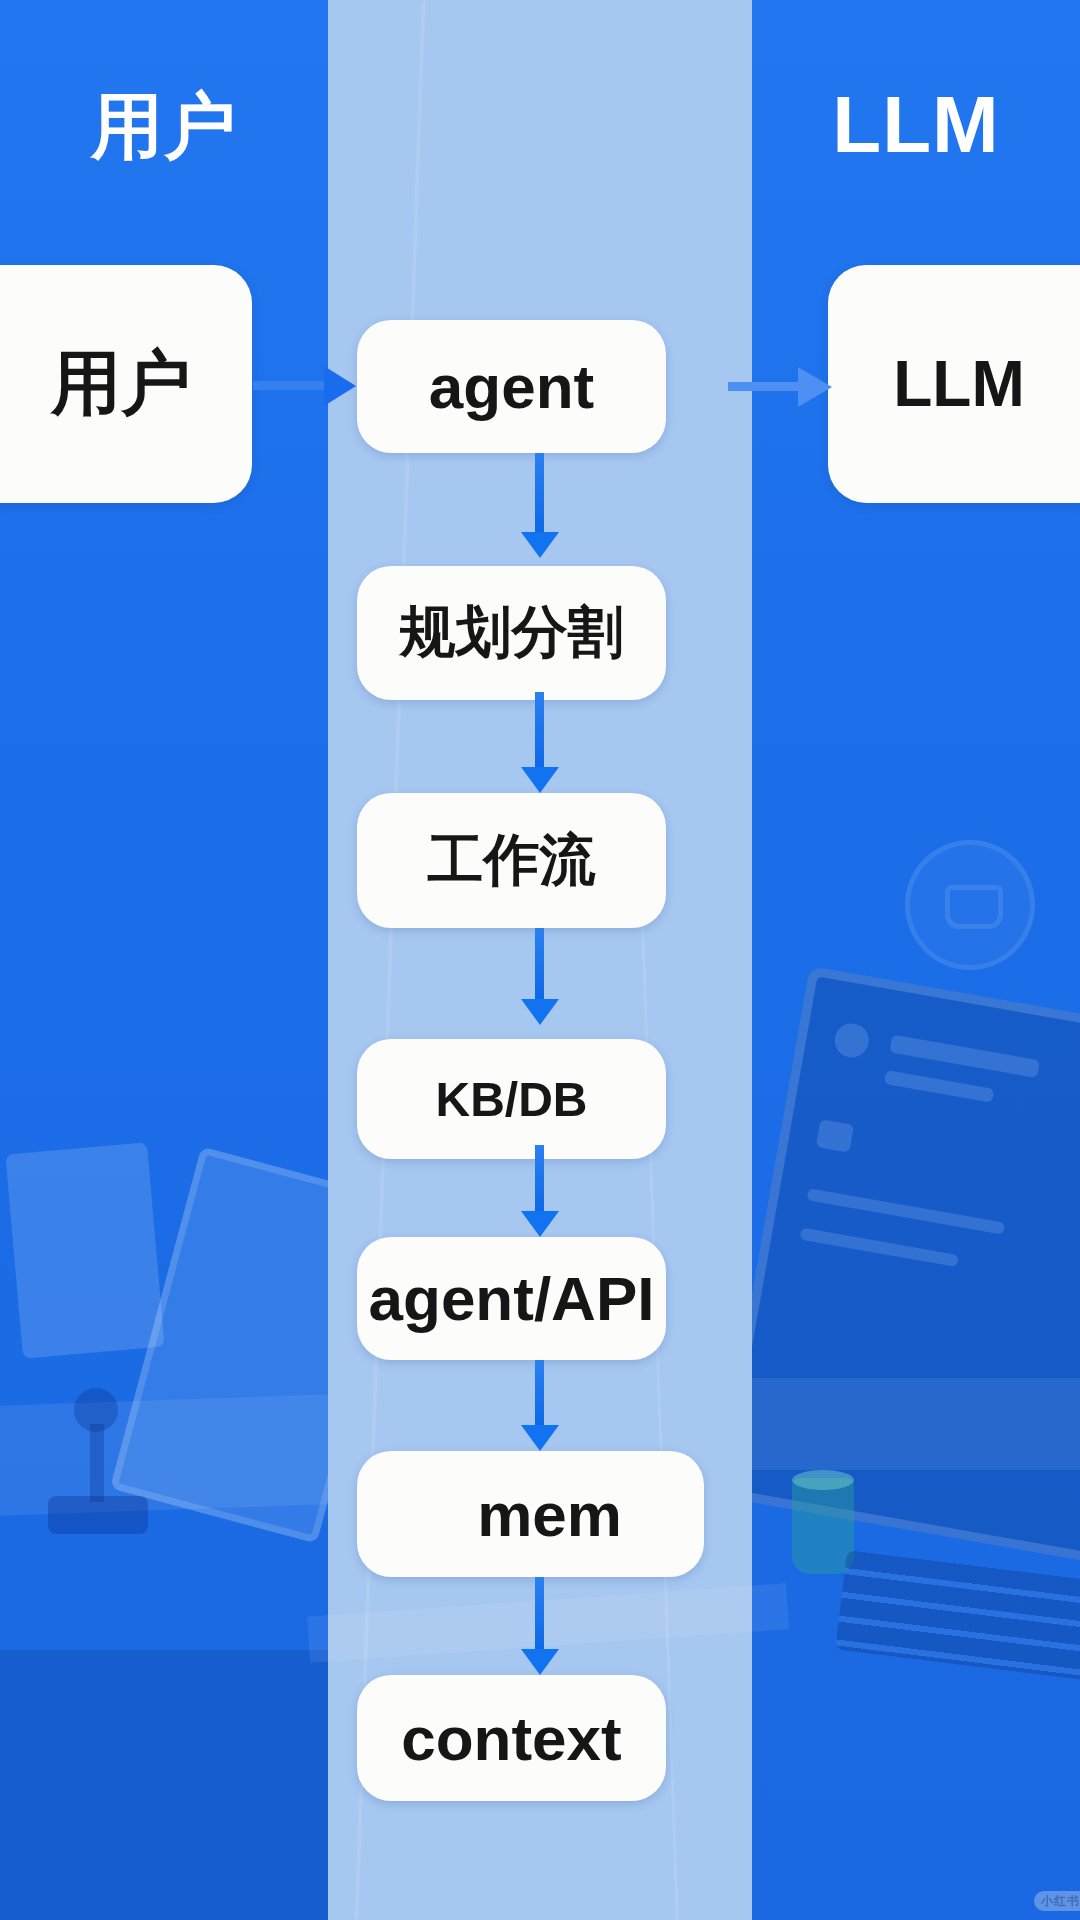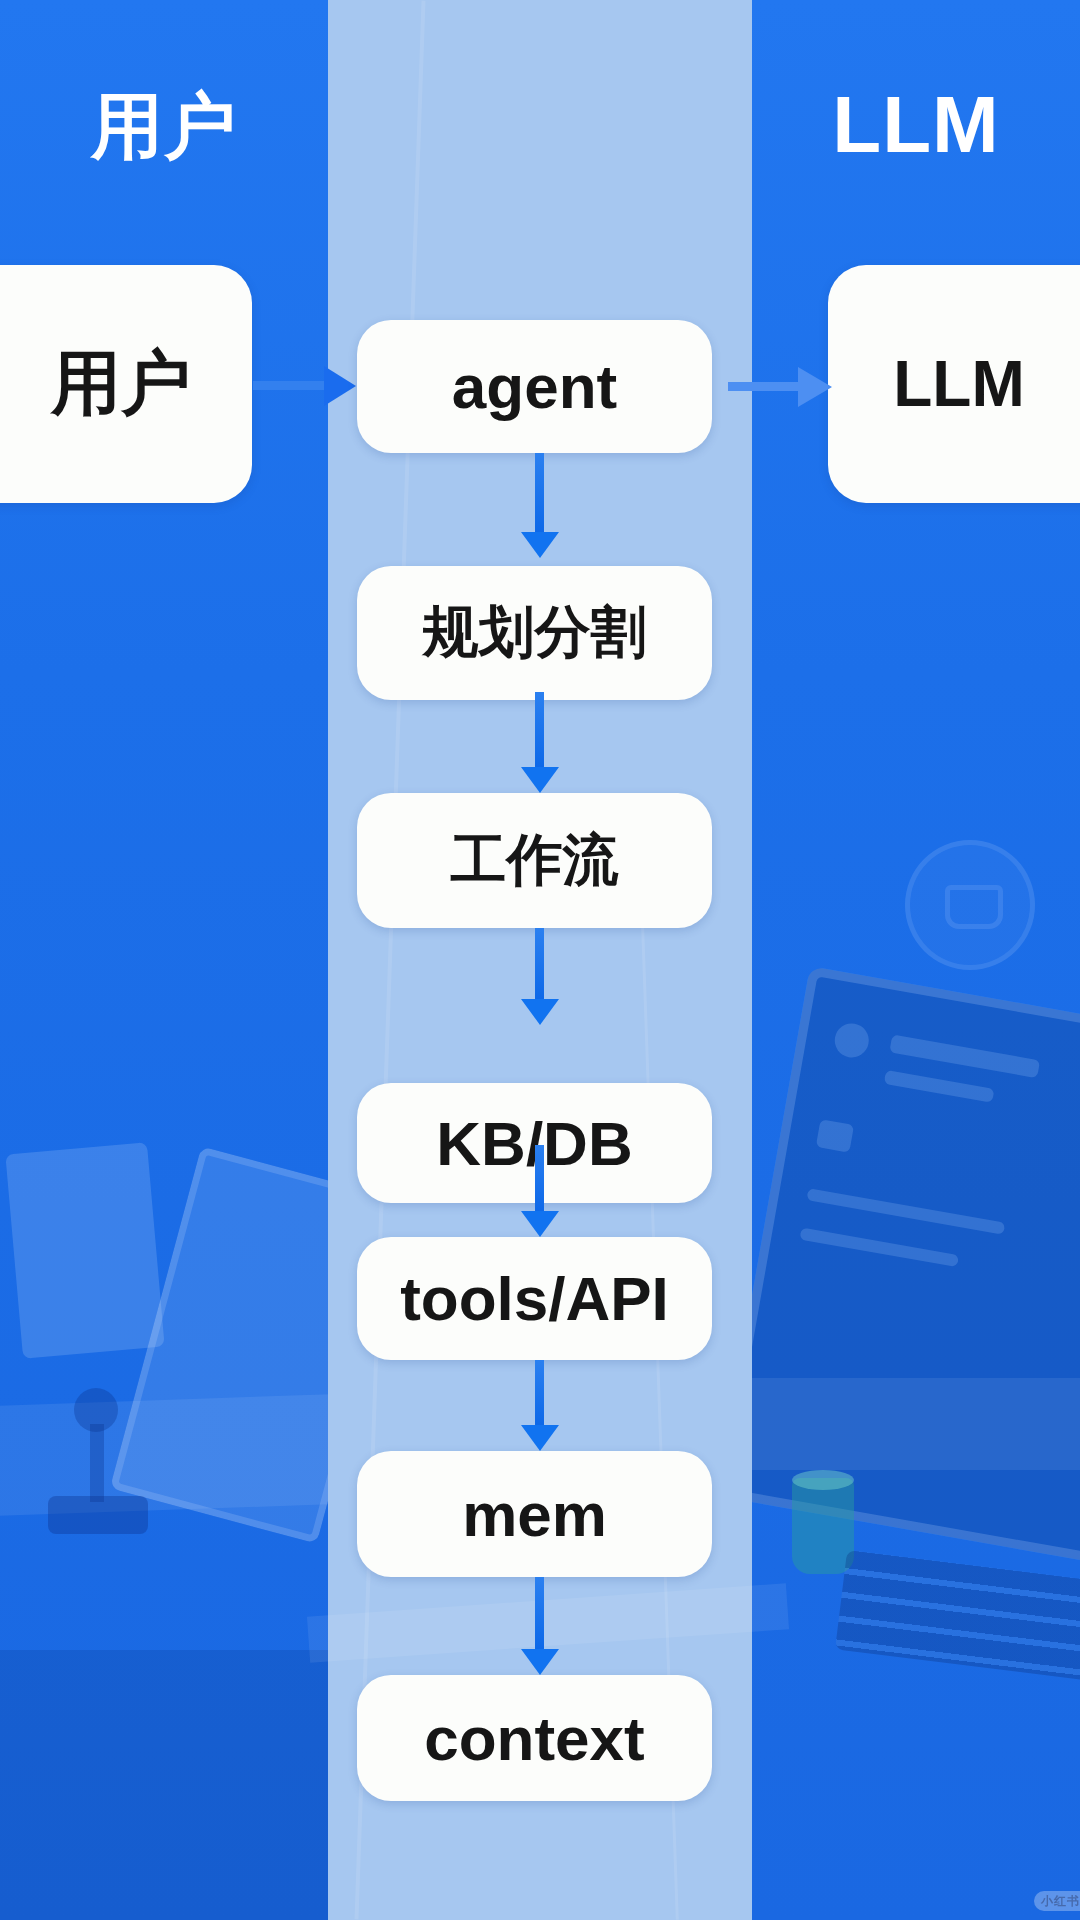--- a/index.html
+++ b/index.html
@@ -55,27 +55,27 @@
   .heading-left{left:0;top:88px;width:328px;font-size:72px;line-height:76px;}
   .heading-right{left:752px;top:84px;width:328px;font-size:80px;line-height:82px;}
 
   
   .node{background:var(--node_white,#fcfdfb);border-radius:34px;
     box-shadow:0 3px 10px rgba(20,60,140,0.18);
     display:flex;align-items:center;justify-content:center;
     color:var(--text_black,#161616);font-weight:700;}
   .node-user{left:-44px;top:265px;width:296px;height:238px;border-radius:38px;font-size:70px;padding-left:34px;box-sizing:border-box;}
   .node-llm {left:828px;top:265px;width:296px;height:238px;border-radius:38px;font-size:64px;padding-right:34px;box-sizing:border-box;}
-  .flow-node{left:357px;width:355px;align-items:center;}
+  .flow-node{left:357px;width:309px;align-items:center;}
   .fn0{top:320px;height:133px;font-size:62px;}
   .fn1{top:566px;height:134px;font-size:56px;}
   .fn2{top:793px;height:135px;font-size:56px;}
-  .fn3{top:1083px;height:120px;font-size:62px;}
+  .fn3{top:1039px;height:120px;font-size:48px;}
   .fn4{top:1237px;height:123px;font-size:62px;}
-  .fn5{top:1451px;height:126px;font-size:62px;}
+  .fn5{top:1451px;height:126px;font-size:62px;padding-left:38px;}
   .fn6{top:1675px;height:126px;font-size:62px;}
 
   
   .v-shaft{left:535px;width:9px;background:linear-gradient(180deg,#2b80f0,#0d68e8);}
   .v-head{left:521px;width:0;height:0;border-left:19px solid transparent;border-right:19px solid transparent;
     border-top:26px solid var(--arrow_blue,#1173f0);}
   .va1s{top:453px;height:79px;} .va1h{top:532px;}
   .va2s{top:692px;height:75px;} .va2h{top:767px;}
   .va3s{top:928px;height:71px;} .va3h{top:999px;}
   .va4s{top:1145px;height:66px;} .va4h{top:1211px;}
@@ -149,21 +149,21 @@
 <div class="abs node flow-node fn1">
   <span>规划分割</span>
 </div>
 <div class="abs node flow-node fn2">
   <span>工作流</span>
 </div>
 <div class="abs node flow-node fn3">
   <span>KB/DB</span>
 </div>
 <div class="abs node flow-node fn4">
-  <span>tools/API</span>
+  <span>agent/API</span>
 </div>
 <div class="abs node flow-node fn5">
   <span>mem</span>
 </div>
 <div class="abs node flow-node fn6">
   <span>context</span>
 </div>
 
 <div class="abs v-shaft va1s"></div>
 <div class="abs v-head  va1h"></div>

